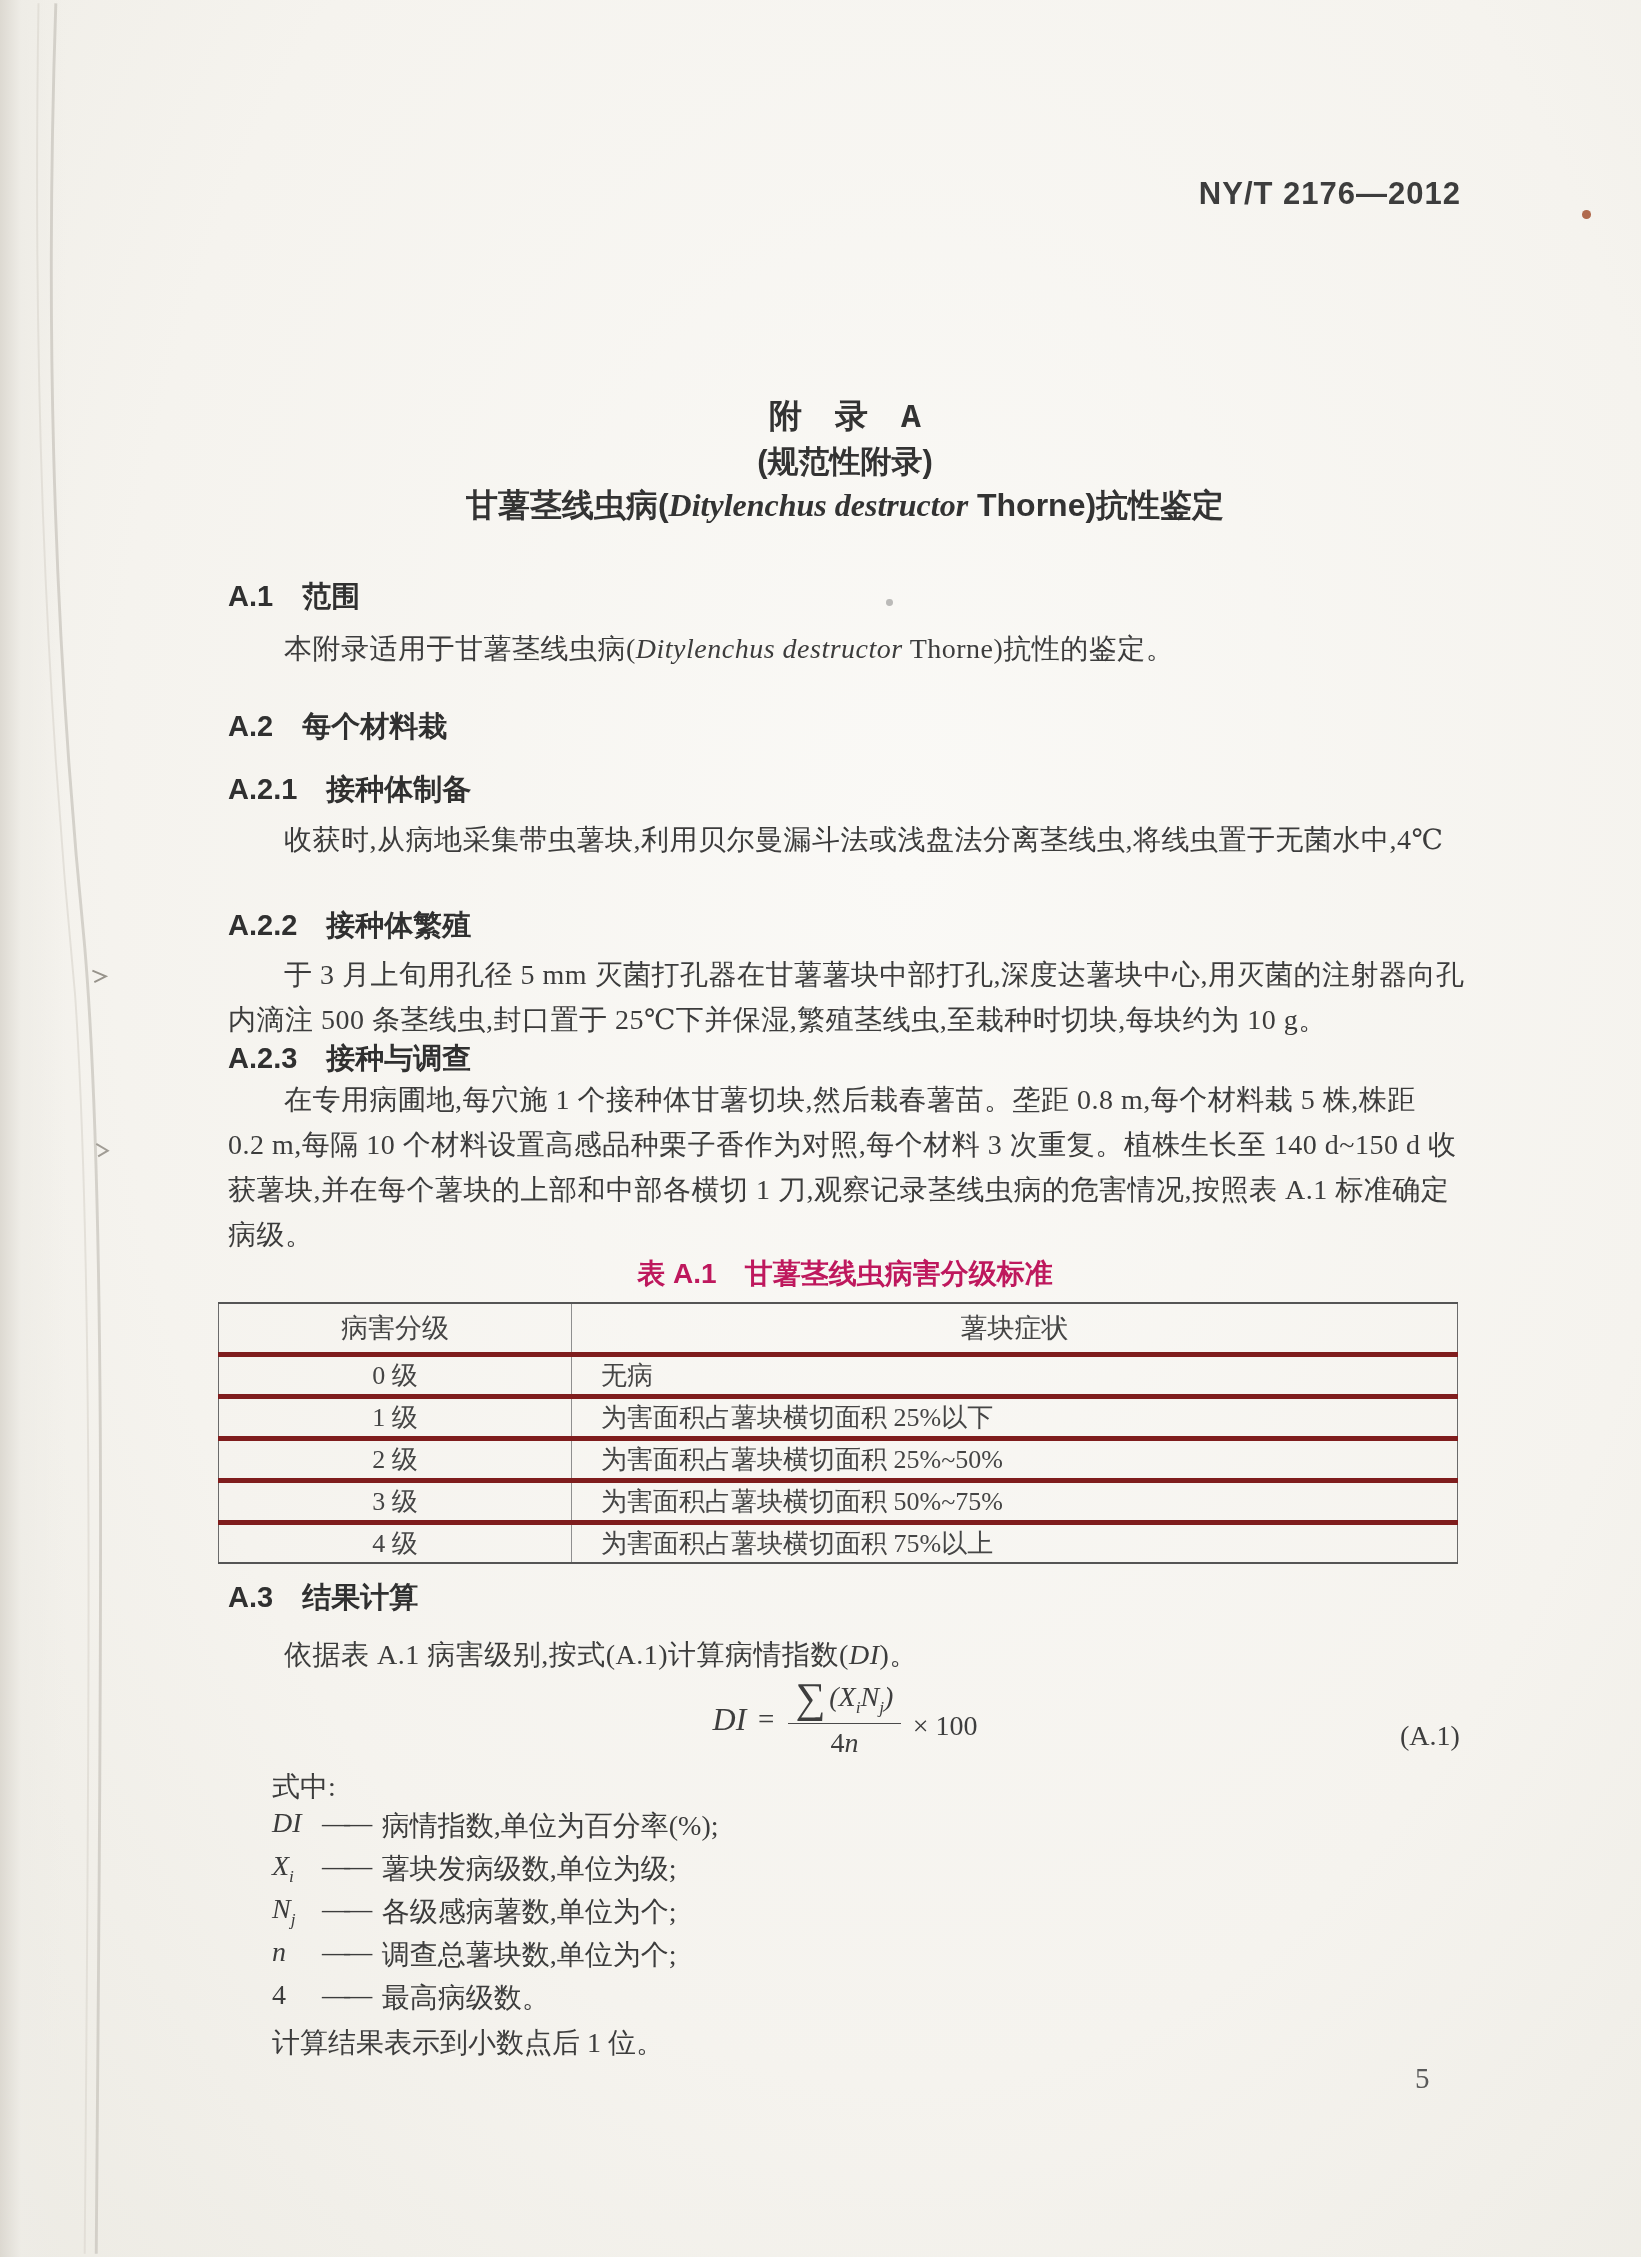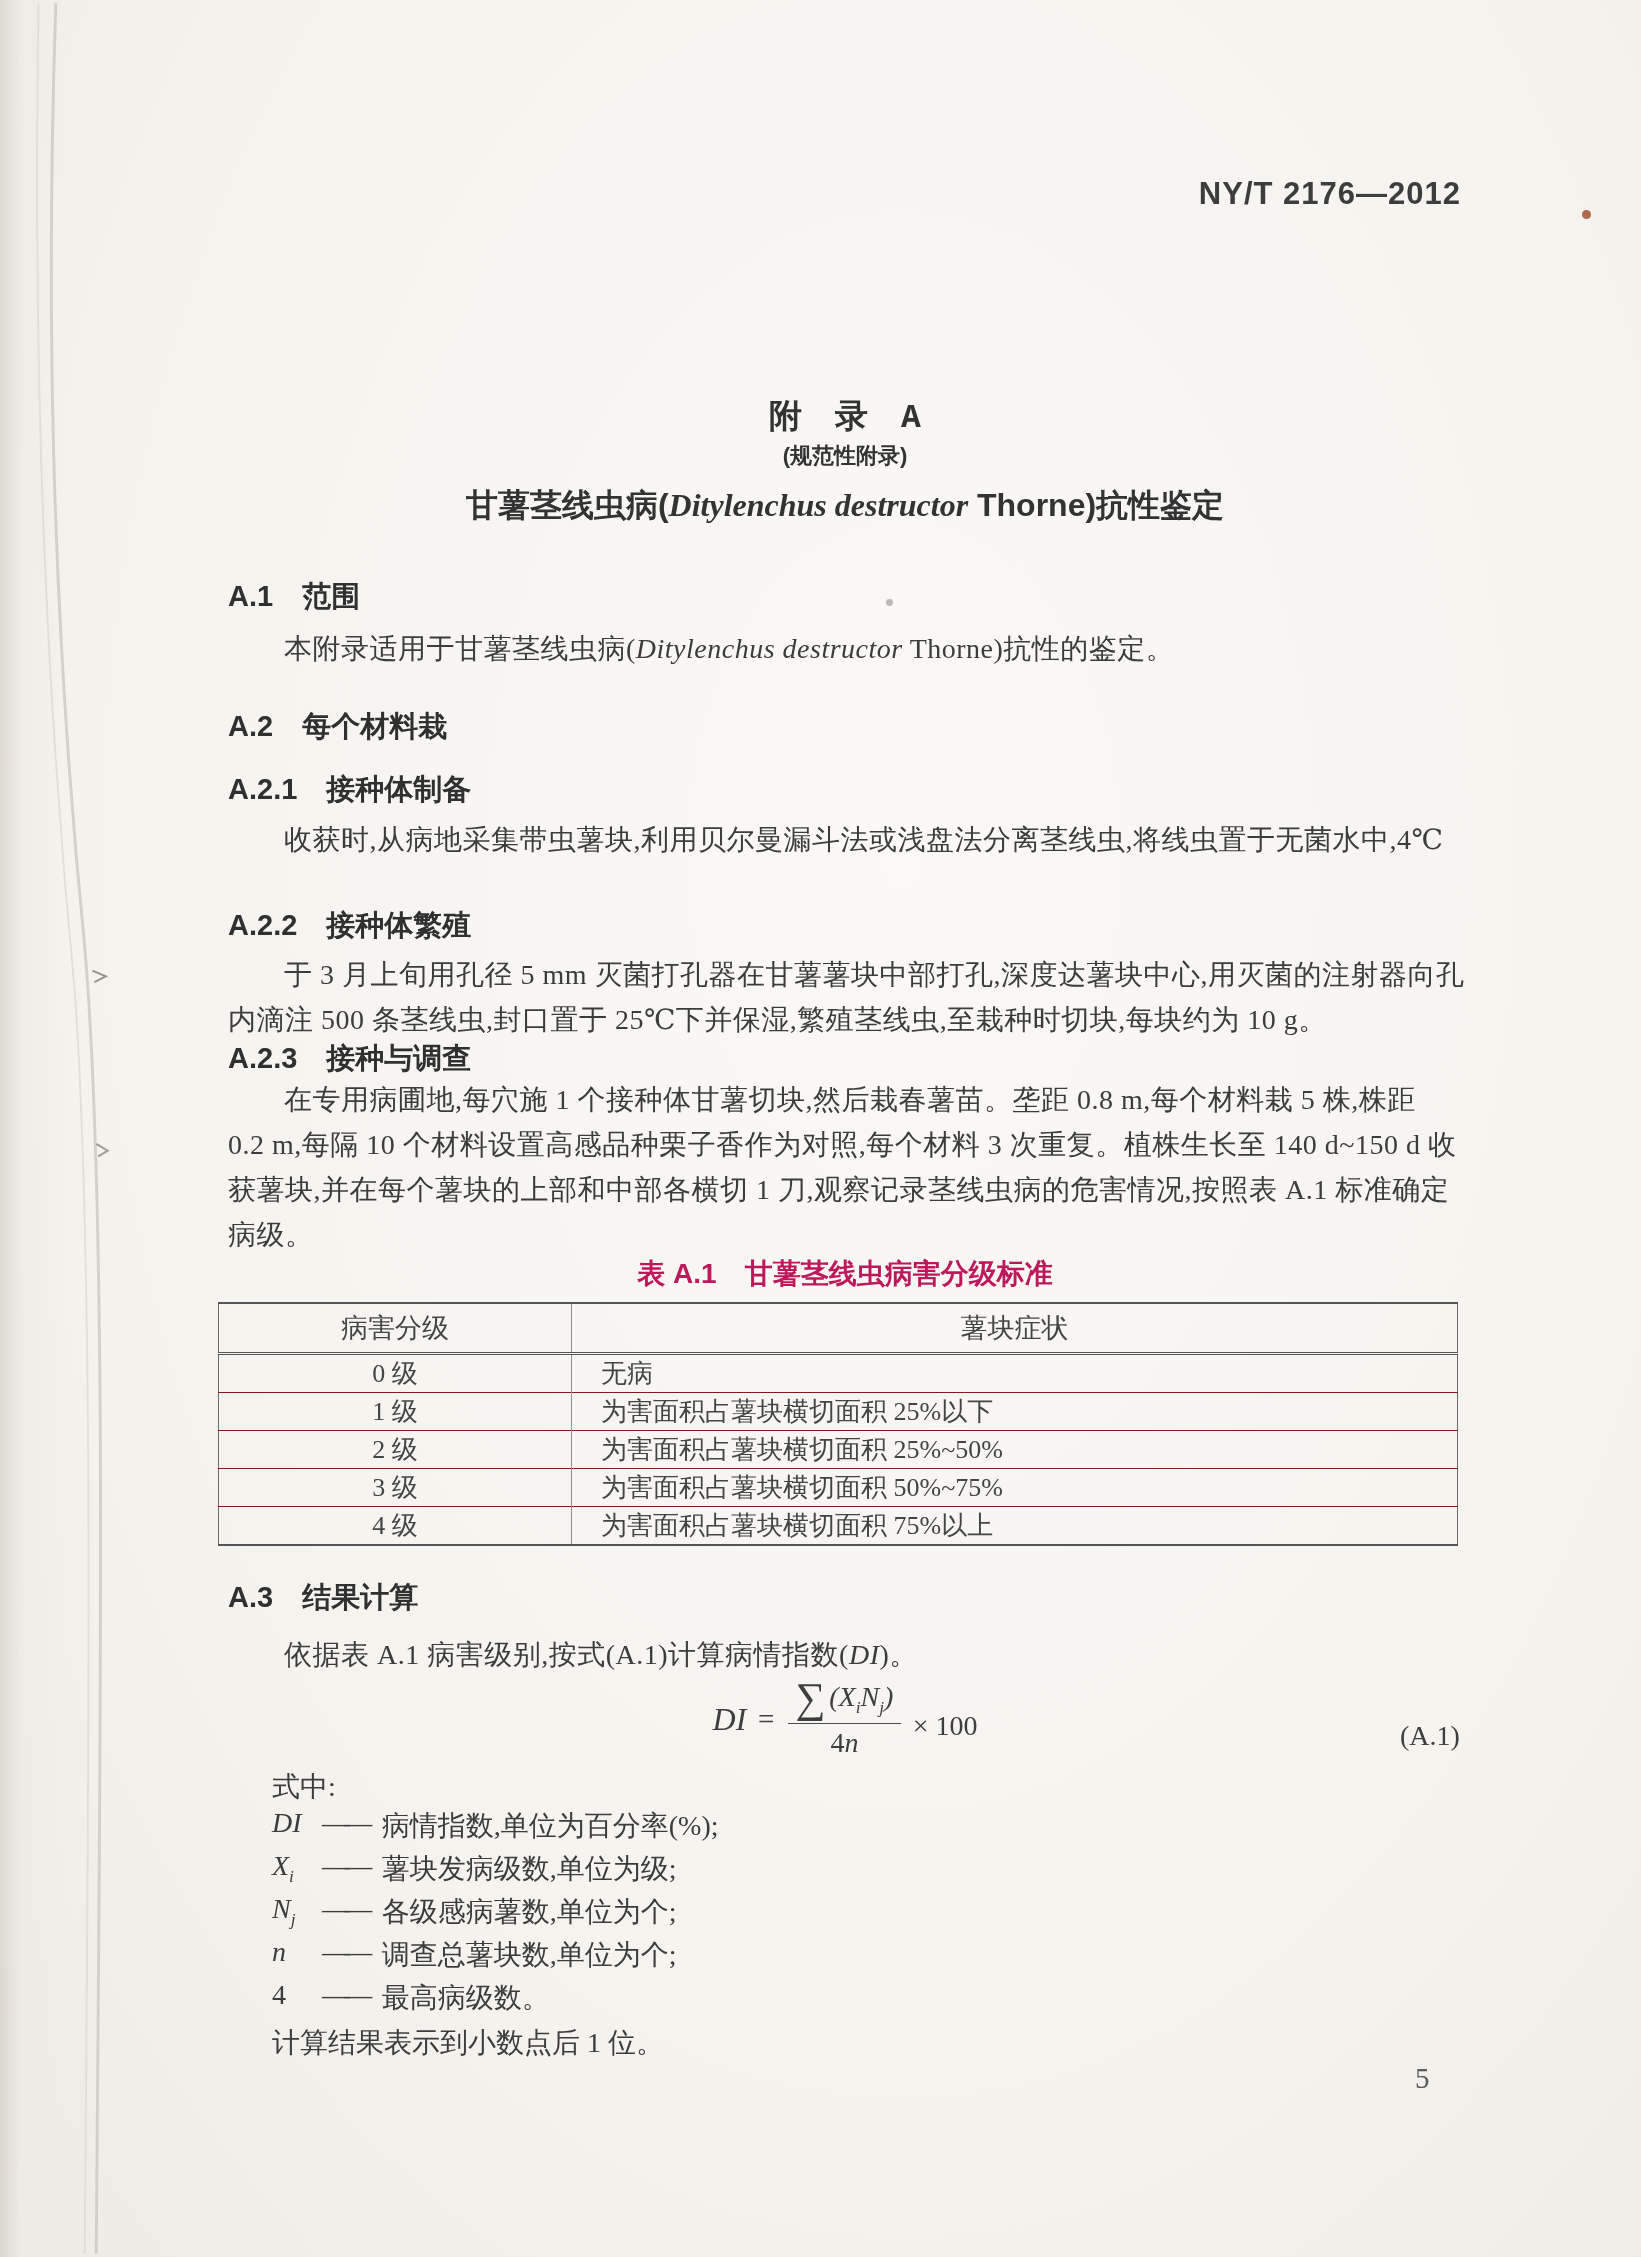--- a/index.html
+++ b/index.html
@@ -21,21 +21,21 @@
   .spec-dot{width:6.8px;height:6.8px;border-radius:50%;background:#6f6f6f;opacity:.45;}
   
   .doc-code{
     top:176px;right:180px;
     font-family:"Liberation Sans","DejaVu Sans",sans-serif;
     font-weight:bold;font-size:31px;letter-spacing:1px;color:#3d3d3d;
   }
   
   .t-center{left:228px;width:1234px;text-align:center;}
   .title-appendix{top:394px;font-family:Liberation Mono, monospace;font-weight:bold;font-size:33px;color:#333;}
-  .title-sub{top:441px;font-family:"Liberation Sans","DejaVu Sans",sans-serif;font-weight:bold;font-size:22px;color:#333;}
+  .title-sub{top:441px;font-family:"Liberation Sans","DejaVu Sans",sans-serif;font-weight:bold;font-size:31px;color:#333;}
   .title-main{top:484px;font-family:"Liberation Sans","DejaVu Sans",sans-serif;font-weight:bold;font-size:32px;color:#333;}
   .title-main .lat{font-family:"Liberation Serif","DejaVu Serif",serif;font-style:italic;}
   
   .h{
     left:228px;font-family:"Liberation Sans","DejaVu Sans",sans-serif;
     font-weight:bold;font-size:29px;color:#303030;white-space:nowrap;
   }
   
   .para{left:228px;width:1244px;font-size:28px;letter-spacing:0.5px;color:#3c3c3c;}
   .bline{height:45px;white-space:nowrap;}
@@ -46,21 +46,21 @@
   table.grade{
     left:218px;top:1302px;position:absolute;border-collapse:collapse;table-layout:fixed;
     width:1240px;font-size:26px;color:#454545;
     border-top:2.9px solid #555;border-bottom:2.9px solid #555;
     border-left:1.9px solid #6b6b6b;border-right:1.9px solid #6b6b6b;
   }
   table.grade th{
     font-weight:normal;font-size:27px;height:46px;
     border-bottom:3.9px double #555;
   }
-  table.grade td{height:33px;border-top:1px solid #7f1d1d;}
+  table.grade td{height:33px;border-top:5px solid #7f1d1d;}
   table.grade th:first-child, table.grade td:first-child{border-right:1px solid #8f8f8f;text-align:center;}
   table.grade td:last-child{padding-left:29px;text-align:left;}
   
   .formula{
     left:228px;top:1680px;width:1234px;display:flex;justify-content:center;
     align-items:center;color:#3e3e3e;
   }
   .f-lhs{font-style:italic;font-size:32px;margin-right:11.6px;}
   .f-eq{font-size:29px;margin-right:13.5px;}
   .frac{display:inline-flex;flex-direction:column;align-items:center;}

